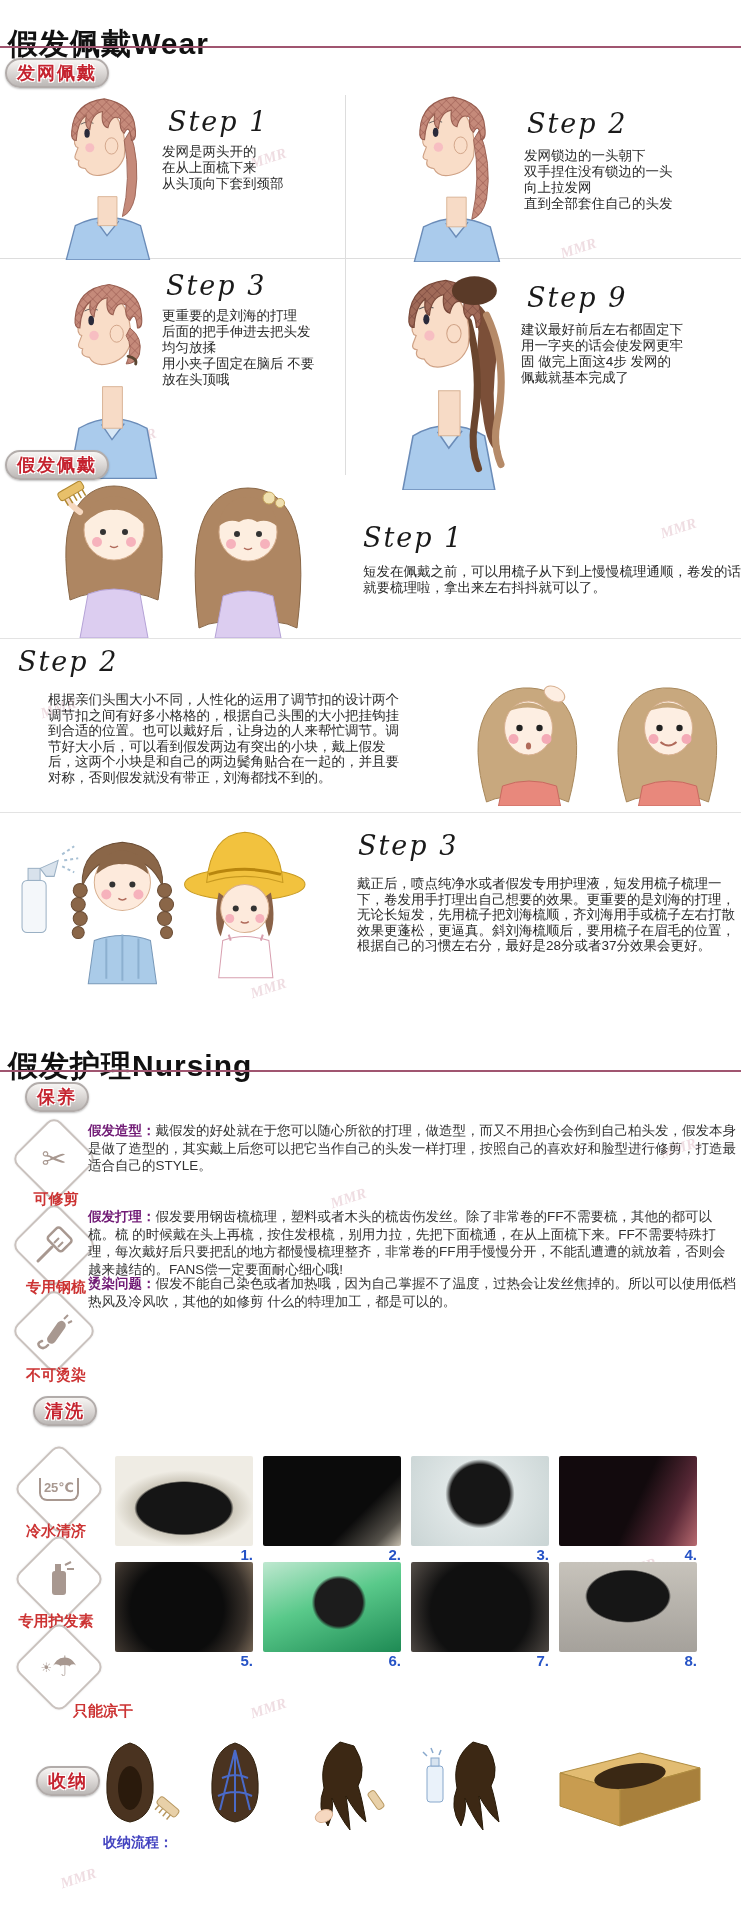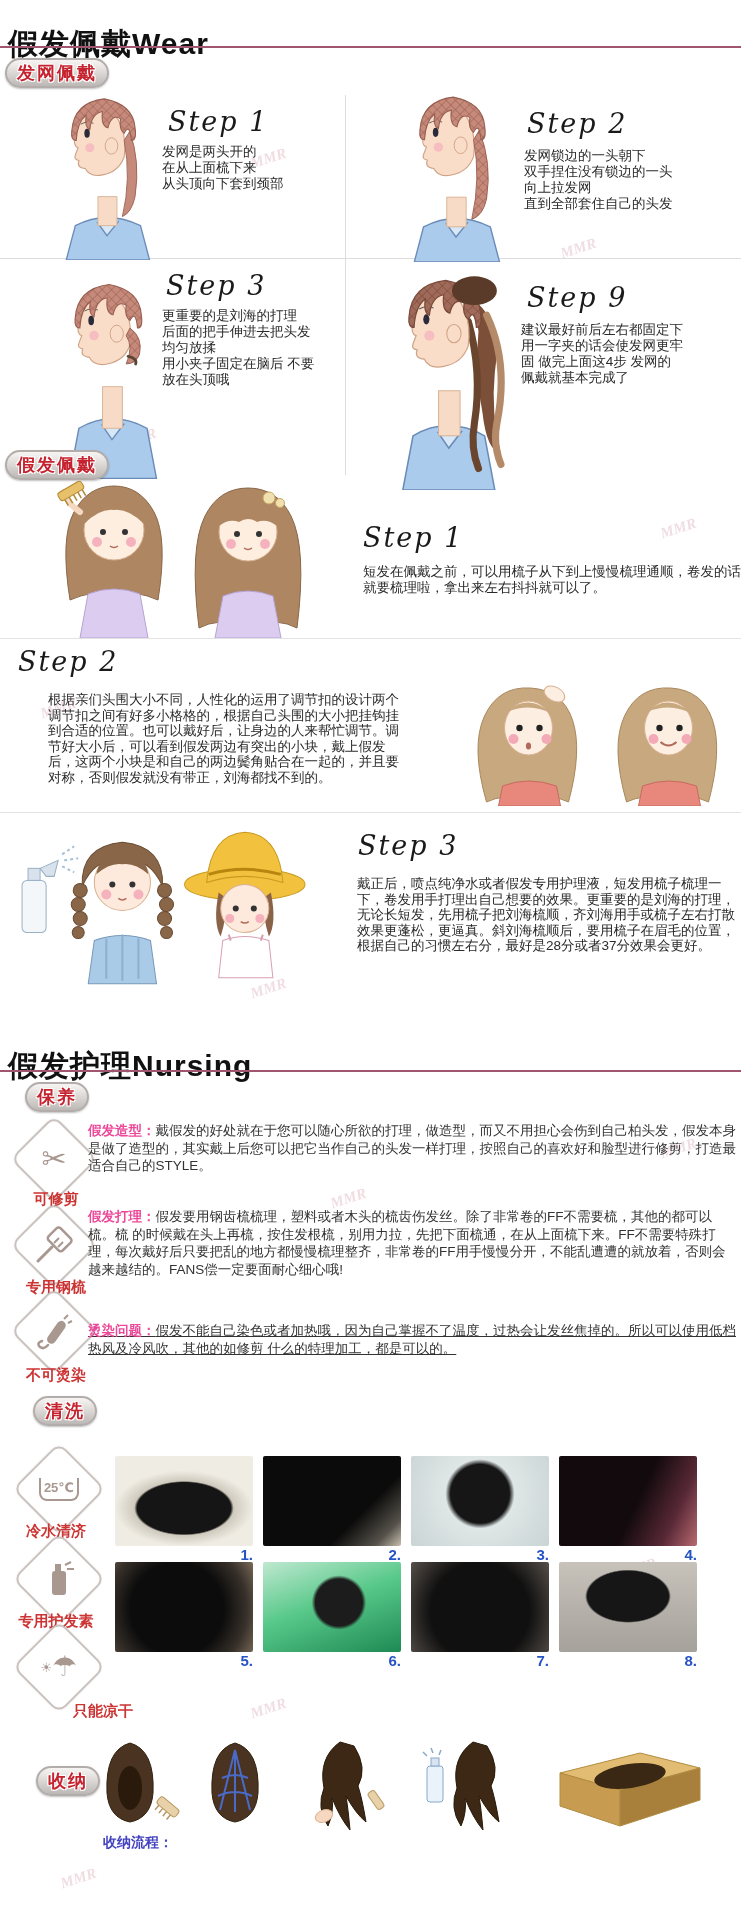--- a/index.html
+++ b/index.html
@@ -57,22 +57,22 @@
            transform:rotate(45deg);background:#fff;box-shadow:0 0 2px rgba(0,0,0,.12);}
   .dm-in{position:absolute;inset:0;display:flex;align-items:center;justify-content:center;
          transform:rotate(-45deg);color:#a89890;}
   .ci1{left:23px;top:1128px;} .ci2{left:23px;top:1214px;} .ci3{left:23px;top:1300px;}
   .ciw1{left:26px;top:1456px;width:62px;height:62px;} .ciw2{left:26px;top:1546px;width:62px;height:62px;}
   .ciw3{left:26px;top:1634px;width:62px;height:62px;}
   .ic-label{position:absolute;left:0;width:112px;text-align:center;color:#cc3333;font-weight:bold;font-size:15px;}
   .cl1{top:1190px;} .cl2{top:1278px;} .cl3{top:1366px;}
   .wl1{top:1522px;} .wl2{top:1612px;} .wl3{top:1702px;margin-left:47px;}
   .care-p{position:absolute;left:88px;width:650px;font-size:13.5px;line-height:17.5px;color:#333;}
-  .cp1{top:1122px;} .cp2{top:1208px;} .cp3{top:1322px;text-decoration:underline;}
-  .blab{color:#ec4899;font-weight:bold;}
+  .cp1{top:1122px;} .cp2{top:1208px;} .cp3{top:1275px;}
+  .blab{color:#701a75;font-weight:bold;}
 
   .cup{display:inline-block;border:2px solid #a89890;border-top:none;border-radius:0 0 8px 8px;
        padding:2px 3px 4px;font-size:13px;font-weight:bold;color:#a89890;}
   .scissors{font-size:30px;line-height:1;}
   .umb{font-size:28px;line-height:1;} .sun{font-size:13px;vertical-align:top;}
 
   
   .photo{position:absolute;width:138px;height:90px;border-radius:2px;}
   .pr1{top:1456px;} .pr2{top:1562px;}
   .pc1{left:115px;} .pc2{left:263px;} .pc3{left:411px;} .pc4{left:559px;}

